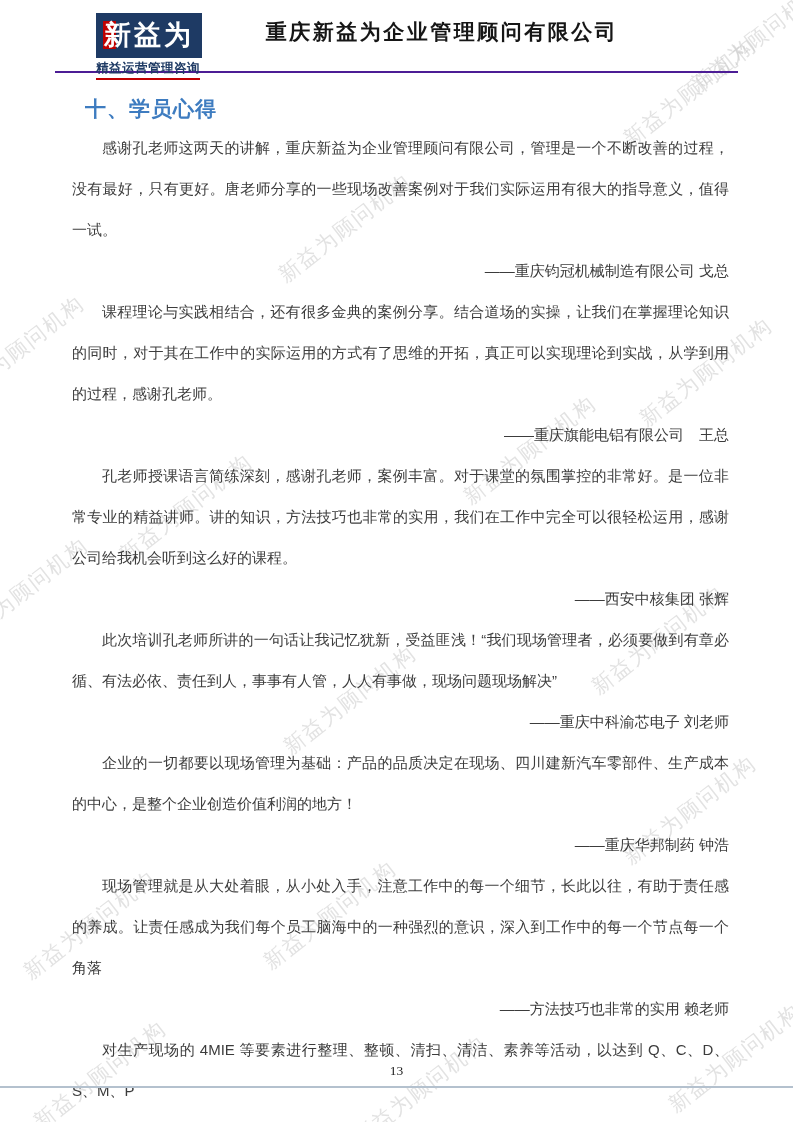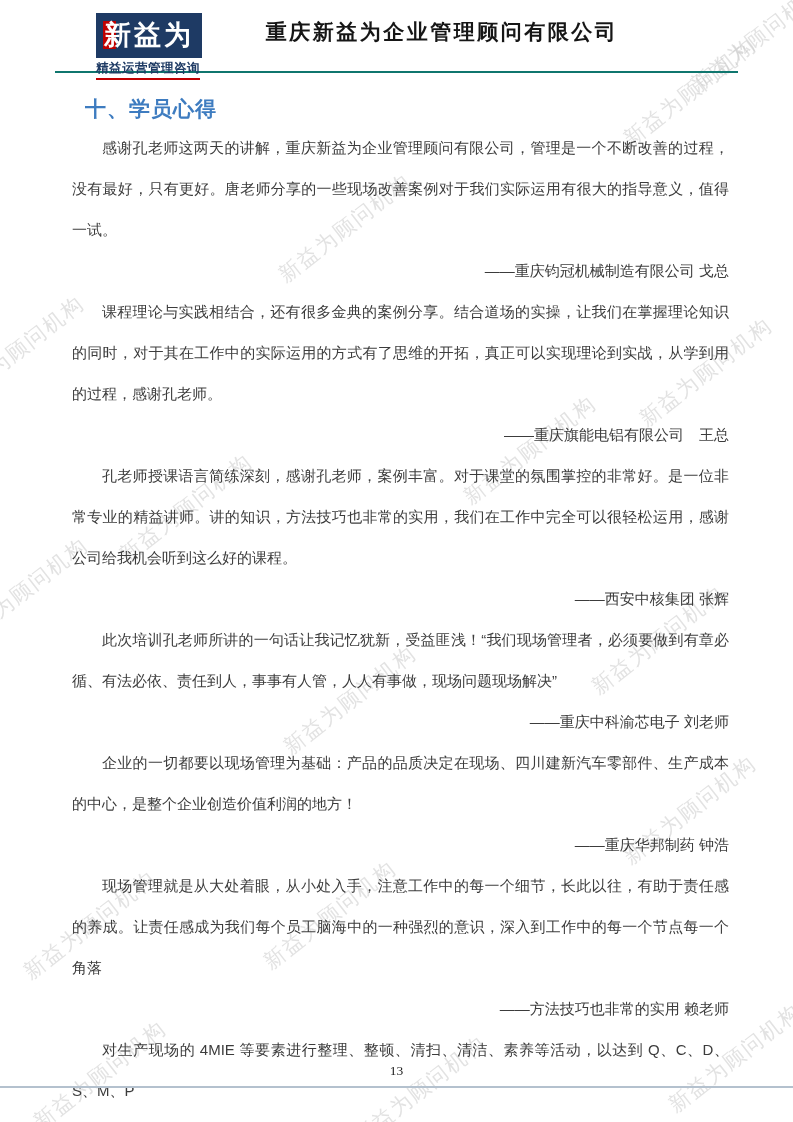--- a/index.html
+++ b/index.html
@@ -16,21 +16,21 @@
   }
   
   .wm{
     position:absolute; transform:translate(-50%,-50%) rotate(-38deg);
     color:#c6c6c6; opacity:.5; font-size:21px; letter-spacing:2px;
     white-space:nowrap; pointer-events:none; user-select:none;
   }
   
   header{
     position:relative; margin:0 55px; padding-top:13px; height:73px;
-    border-bottom:2px solid #0f766e; display:flex; align-items:flex-start;
+    border-bottom:2px solid #4c1d95; display:flex; align-items:flex-start;
   }
   .logo{margin-left:41px; width:110px;}
   .logo-box{
     position:relative; width:106px; height:45px; background:var(--navy);
     display:flex; align-items:center; justify-content:center;
   }
   .logo-red{position:absolute; left:7px; top:8px; width:13px; height:28px; background:var(--red);}
   .logo-box .logo-text{
     position:relative; z-index:1; color:#fff; font-weight:bold;
     font-size:27px; letter-spacing:3px; line-height:1;

